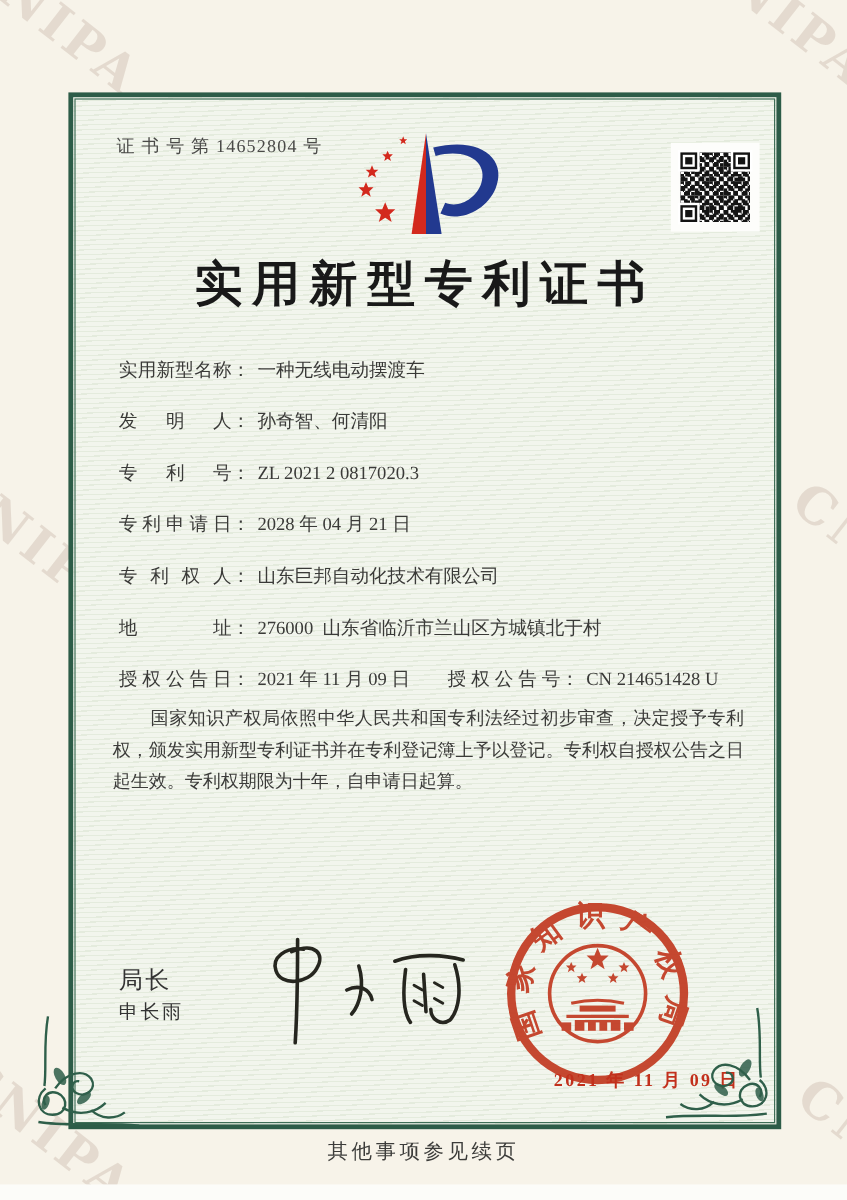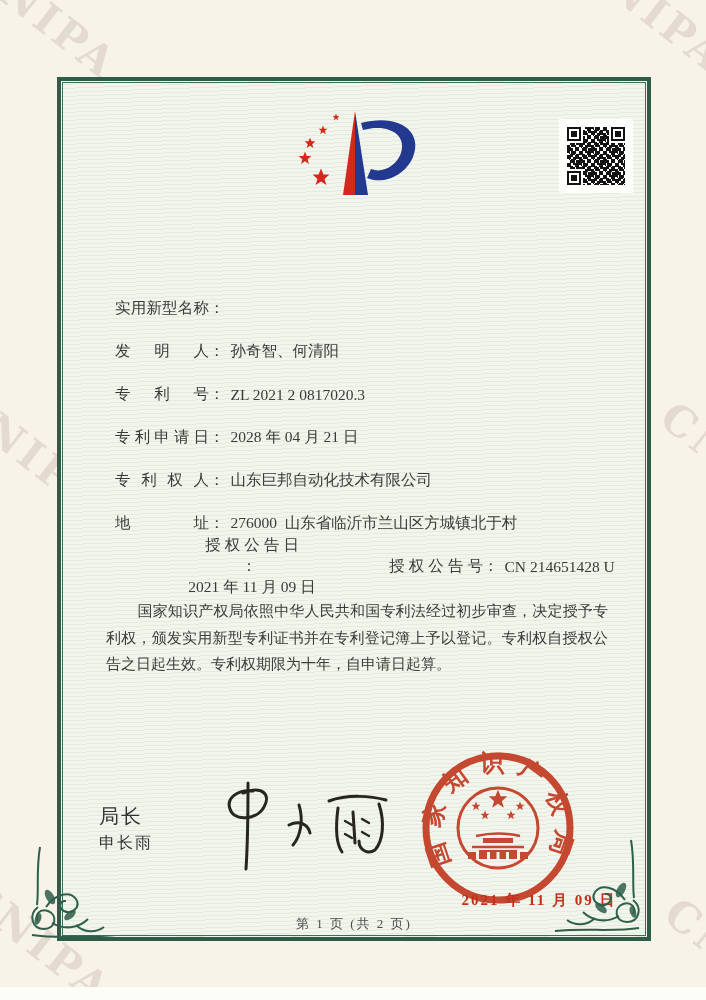--- a/index.html
+++ b/index.html
@@ -21,31 +21,31 @@
   .frame-content{position:absolute;inset:0;}
 
   .cert-no{position:absolute;left:36px;top:32px;font-size:15px;color:#4a4a48;
            letter-spacing:1px;white-space:pre;}
 
   .logo{position:absolute;left:50%;top:22px;transform:translateX(-50%);}
 
   .title{position:absolute;left:0;right:0;top:128px;text-align:center;
          font-size:40px;font-weight:bold;color:#191919;letter-spacing:8px;}
 
-  .fields{position:absolute;left:54px;top:206px;right:30px;font-size:15.5px;color:#3a3a38;}
+  .fields{position:absolute;left:38px;top:206px;right:30px;font-size:15.5px;color:#3a3a38;}
   .frow{height:43px;display:flex;align-items:center;}
   .flabel{display:inline-block;width:94px;text-align:justify;text-align-last:justify;}
   .colon{margin-right:6px;}
   .fvalue{white-space:pre;}
   .gpair{display:flex;align-items:center;}
-  .gpair.first{width:274px;flex-direction:column;}
+  .gpair.first{width:274px;}
 
   .paras{position:absolute;left:33px;top:505px;width:526px;font-size:15px;
          color:#3b3b39;line-height:26.5px;text-align:justify;}
-  .paras p{margin:12px;text-indent:2.1em;}
+  .paras p{margin:0;text-indent:2.1em;}
 
   .sign-title{position:absolute;left:38px;top:722px;font-size:20px;color:#333;letter-spacing:2px;}
   .sign-name{position:absolute;left:38px;top:752px;font-size:16px;color:#333;letter-spacing:2px;}
   .sign-script{position:absolute;left:140px;top:698px;}
 
   .seal{position:absolute;left:352px;top:662px;}
   .seal-date{position:absolute;left:378px;top:810px;width:200px;text-align:center;
              font-size:15px;color:#c2301c;font-weight:bold;letter-spacing:2px;white-space:pre;}
 
   .page-info{position:absolute;left:0;right:0;top:834px;text-align:center;
@@ -81,41 +81,44 @@
   <span class="wm inside" style="left:418px;top:288px;">CNIPA</span>
   <span class="wm" style="left:-58px;top:428px;">CNIPA</span>
   <span class="wm" style="left:648px;top:440px;">CNIPA</span>
   <span class="wm" style="left:-48px;top:918px;">CNIPA</span>
   <span class="wm" style="left:652px;top:936px;">CNIPA</span>
 
   <div class="frame">
     <div class="frame-inner"></div>
     <div class="frame-content">
 
+      <div class="cert-no">证 书 号 第 14652804 号</div>
 
       <div class="logo">
         <svg width="150" height="98" viewBox="0 0 150 98">
           <polygon points="76,8 64,92 76,92" fill="#d3291d"></polygon>
           <polygon points="76,8 76,92 89,92" fill="#22398f"></polygon>
           <path d="M82,20 C122,10 144,30 134,54 C126,73 104,82 88,75 L92,66 C104,71 118,62 122,50 C128,32 110,20 84,27 Z" fill="#22398f"></path>
           <g fill="#d3291d">
             <path transform="translate(57,14) scale(0.42)" d="M0,-8 L2.35,-2.47 8,-2.47 3.4,1.9 5.1,7.6 0,4.2 -5.1,7.6 -3.4,1.9 -8,-2.47 -2.35,-2.47 Z"></path>
             <path transform="translate(44,27) scale(0.55)" d="M0,-8 L2.35,-2.47 8,-2.47 3.4,1.9 5.1,7.6 0,4.2 -5.1,7.6 -3.4,1.9 -8,-2.47 -2.35,-2.47 Z"></path>
             <path transform="translate(31,40) scale(0.66)" d="M0,-8 L2.35,-2.47 8,-2.47 3.4,1.9 5.1,7.6 0,4.2 -5.1,7.6 -3.4,1.9 -8,-2.47 -2.35,-2.47 Z"></path>
             <path transform="translate(26,55) scale(0.78)" d="M0,-8 L2.35,-2.47 8,-2.47 3.4,1.9 5.1,7.6 0,4.2 -5.1,7.6 -3.4,1.9 -8,-2.47 -2.35,-2.47 Z"></path>
             <path transform="translate(42,74) scale(1.05)" d="M0,-8 L2.35,-2.47 8,-2.47 3.4,1.9 5.1,7.6 0,4.2 -5.1,7.6 -3.4,1.9 -8,-2.47 -2.35,-2.47 Z"></path>
           </g>
         </svg>
       </div>
 
+      <div class="title">实用新型专利证书</div>
 
       <div class="fields">
         <div class="frow">
           <span class="flabel">实用新型名称</span>
             <span class="colon">：</span>
+          <span class="fvalue">一种无线电动摆渡车</span>
         </div>
         <div class="frow">
           <span class="flabel">发明人</span>
             <span class="colon">：</span>
           <span class="fvalue">孙奇智、何清阳</span>
         </div>
         <div class="frow">
           <span class="flabel">专利号</span>
             <span class="colon">：</span>
           <span class="fvalue">ZL 2021 2 0817020.3</span>
@@ -192,21 +195,20 @@
             <rect x="55" y="109" width="8" height="7"></rect>
             <rect x="107" y="109" width="8" height="7"></rect>
             <rect x="74" y="109" width="3" height="7" fill="#f0f3ea"></rect>
             <rect x="83.5" y="109" width="3" height="7" fill="#f0f3ea"></rect>
             <rect x="93" y="109" width="3" height="7" fill="#f0f3ea"></rect>
           </g>
         </svg>
       </div>
       <div class="seal-date">2021 年 11 月 09 日</div>
 
-      <div class="page-info">第 1 页 (共 2 页)</div>
     </div>
   </div>
 
   <div class="qr-wrap">
     <div class="qr">
       <span class="finder tl">
           <i></i>
         </span>
       <span class="finder tr">
           <i></i>
@@ -245,15 +247,16 @@
         <path d="M50,80 C58,88 70,88 78,82"></path>
       </g>
       <g fill="#2f5f4a" opacity="0.85">
         <ellipse cx="24" cy="52" rx="4" ry="8" transform="rotate(-30 24 52)"></ellipse>
         <ellipse cx="44" cy="70" rx="3.5" ry="7" transform="rotate(50 44 70)"></ellipse>
         <ellipse cx="12" cy="74" rx="3" ry="6" transform="rotate(20 12 74)"></ellipse>
       </g>
     </svg>
   </div>
 
+  <div class="cont-note">其他事项参见续页</div>
 
   <div class="photo-edge"></div>
 </div>
 
 </body></html>

